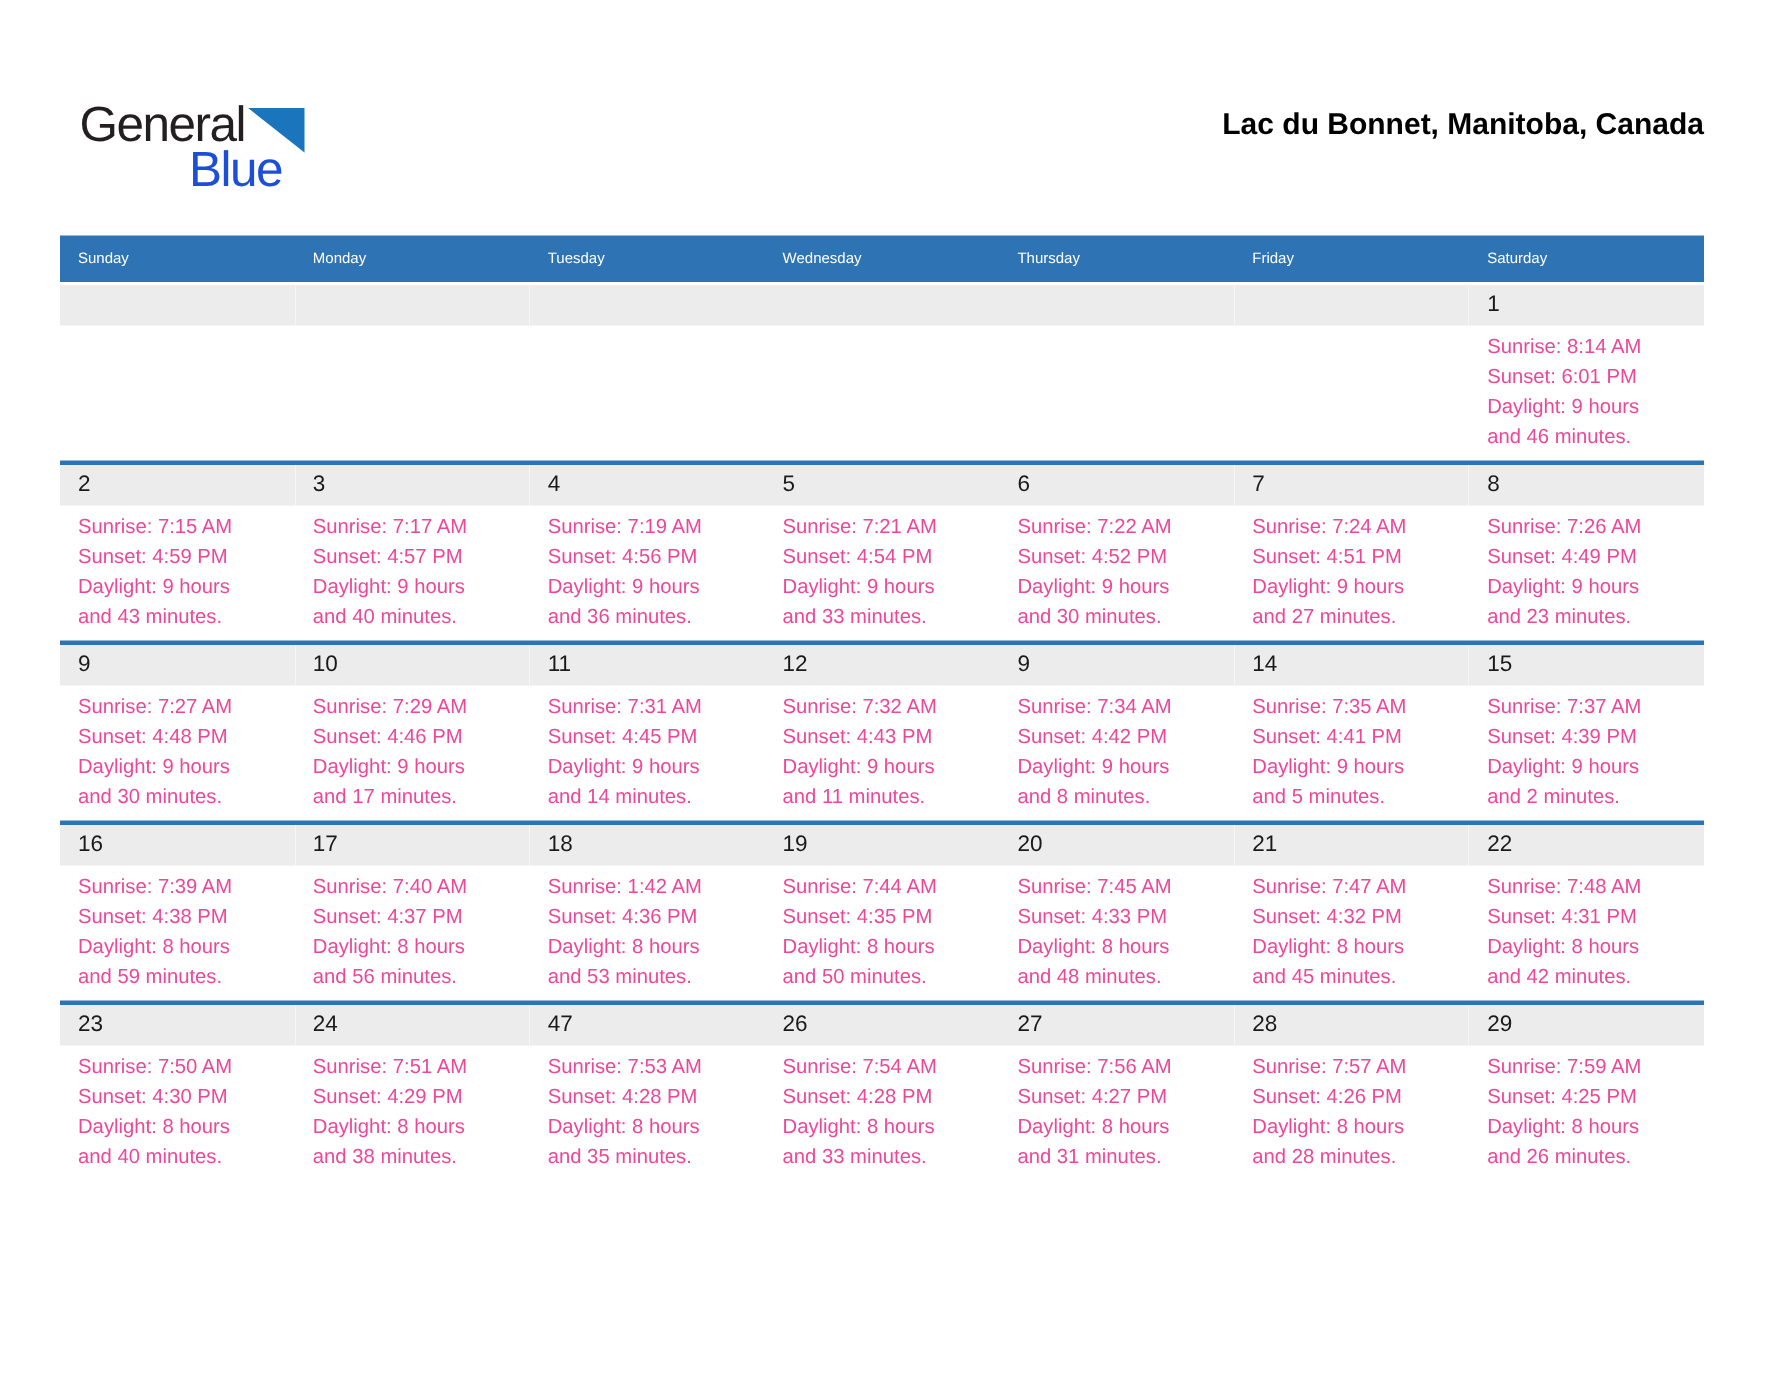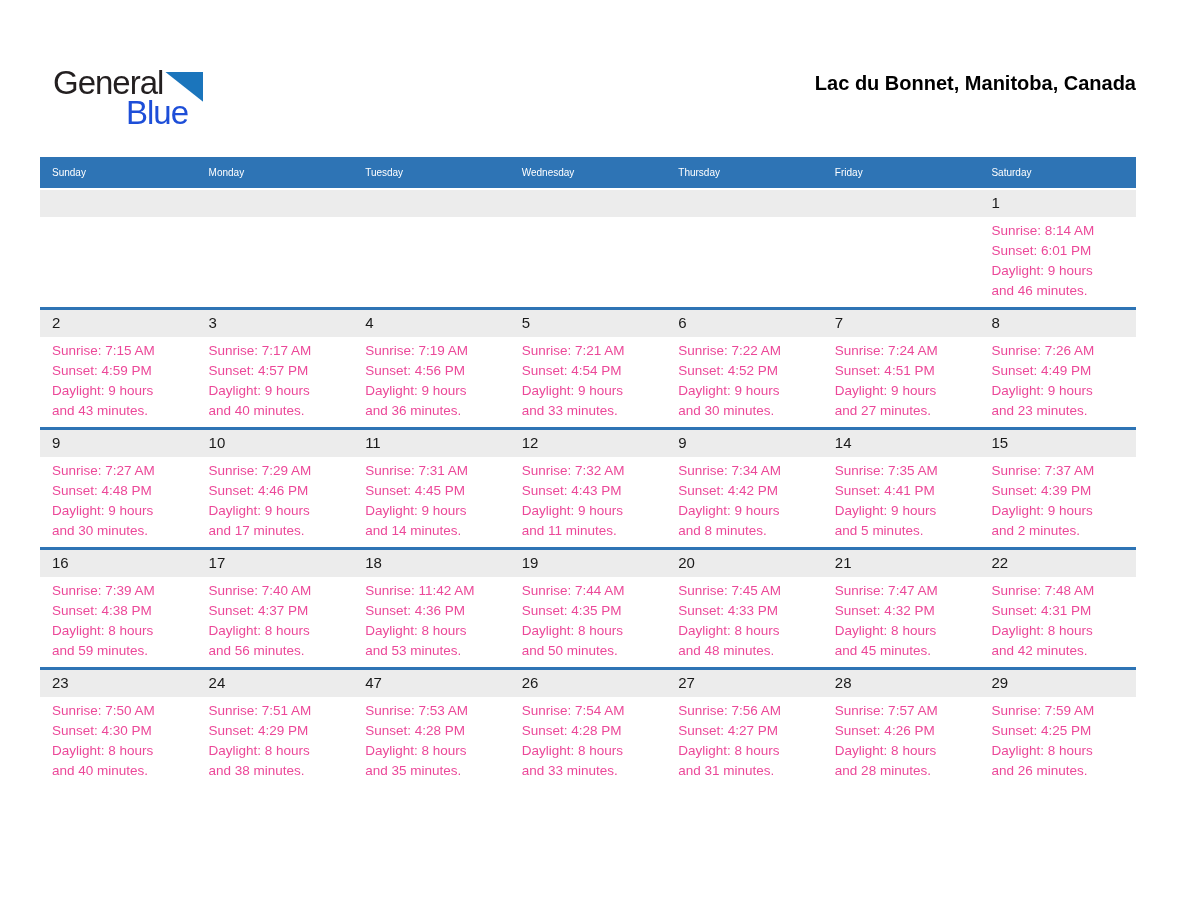--- a/index.html
+++ b/index.html
@@ -286,21 +286,21 @@
               <div class="line">Sunset: 4:37 PM</div>
               <div class="line">Daylight: 8 hours</div>
               <div class="line">and 56 minutes.</div>
             </div>
           </div>
           <div class="cell">
             <div class="strip">
               <div class="day-number">18</div>
             </div>
             <div class="cell-body">
-              <div class="line">Sunrise: 11:42 AM</div>
+              <div class="line">Sunrise: 1:42 AM</div>
               <div class="line">Sunset: 4:36 PM</div>
               <div class="line">Daylight: 8 hours</div>
               <div class="line">and 53 minutes.</div>
             </div>
           </div>
           <div class="cell">
             <div class="strip">
               <div class="day-number">19</div>
             </div>
             <div class="cell-body">

